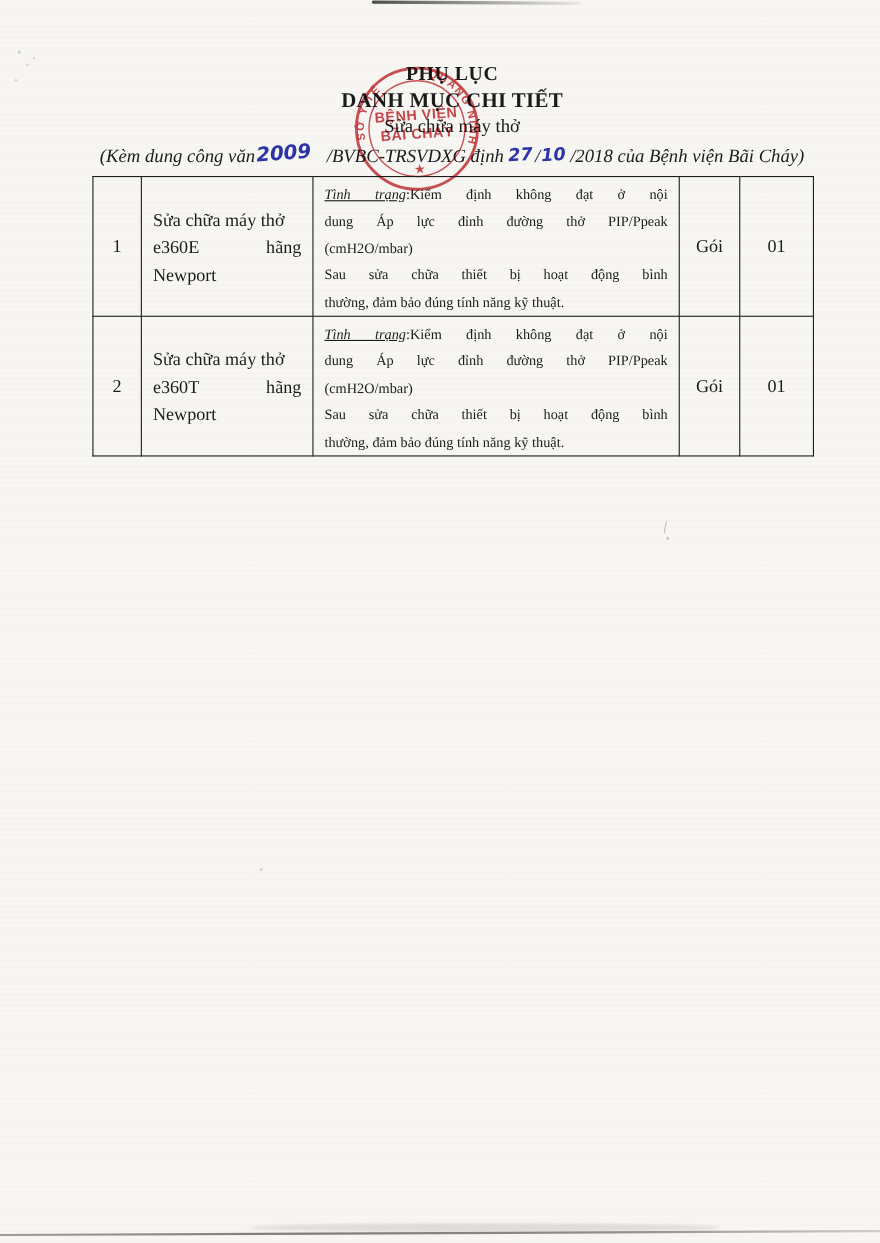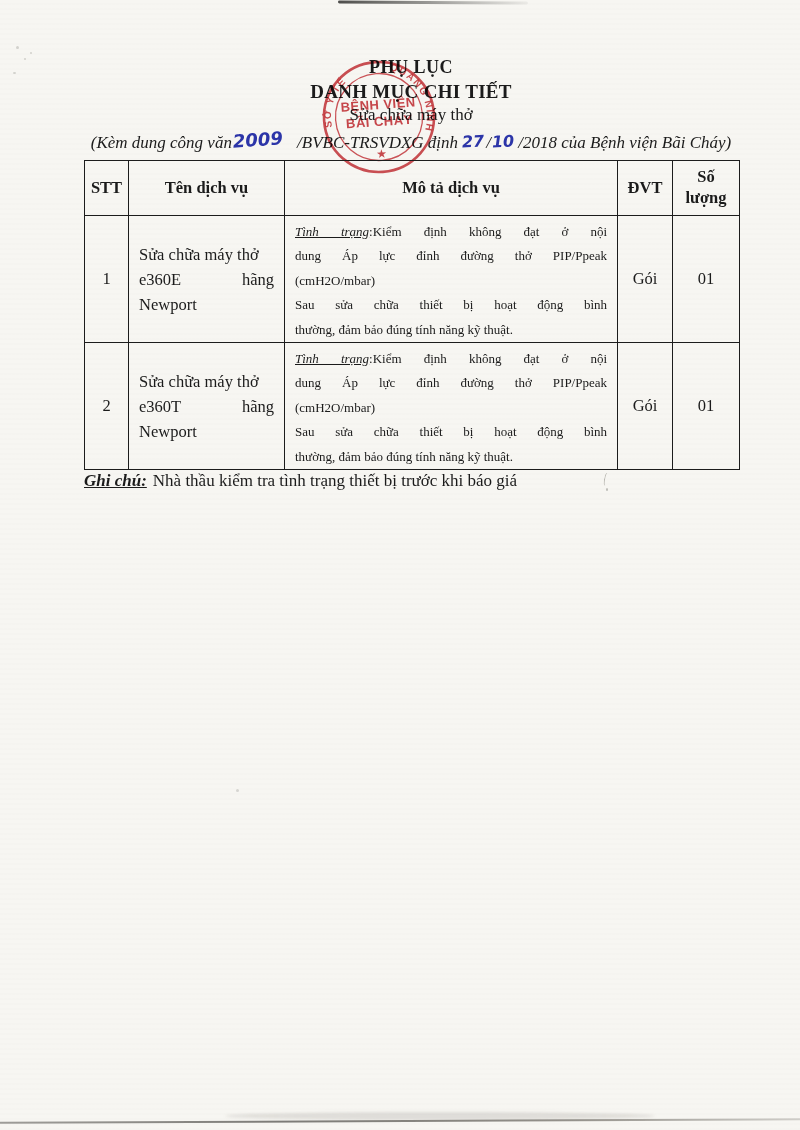--- a/index.html
+++ b/index.html
@@ -103,27 +103,20 @@
 
   <table class="svc">
     <colgroup>
       <col style="width:44px">
         <col style="width:156px">
         <col style="width:333px">
       <col style="width:55px">
         <col style="width:67px">
     </colgroup>
     <tbody>
-        <tr>
-      <th>STT</th>
-      <th>Tên dịch vụ</th>
-      <th>Mô tả dịch vụ</th>
-      <th>ĐVT</th>
-      <th>Số lượng</th>
-    </tr>
     <tr class="r">
       <td class="stt">1</td>
       <td class="name">
         <div>Sửa chữa máy thở</div>
         <div class="l2">
           <span>e360E</span>
           <span>hãng</span>
         </div>
         <div>Newport</div>
       </td>
@@ -153,21 +146,20 @@
         <div>(cmH2O/mbar)</div>
         <div class="jl">Sau sửa chữa thiết bị hoạt động bình</div>
         <div>thường, đảm bảo đúng tính năng kỹ thuật.</div>
       </td>
       <td class="unit">Gói</td>
       <td class="qty">01</td>
     </tr>
   </tbody>
     </table>
 
-  <div class="note"><span class="note-label">Ghi chú:</span><span>Nhà thầu kiểm tra tình trạng thiết bị trước khi báo giá</span></div>
 
   <div class="art speck sp1"></div>
   <div class="art speck sp2"></div>
   <div class="art speck sp3"></div>
   <div class="art speck sp4"></div>
   <div class="art speck sp5"></div>
   <div class="art squiggle"></div>
   <div class="art squiggle2"></div>
   <div class="art bottom-smudge"></div>
   <div class="art bottom-line"></div>

